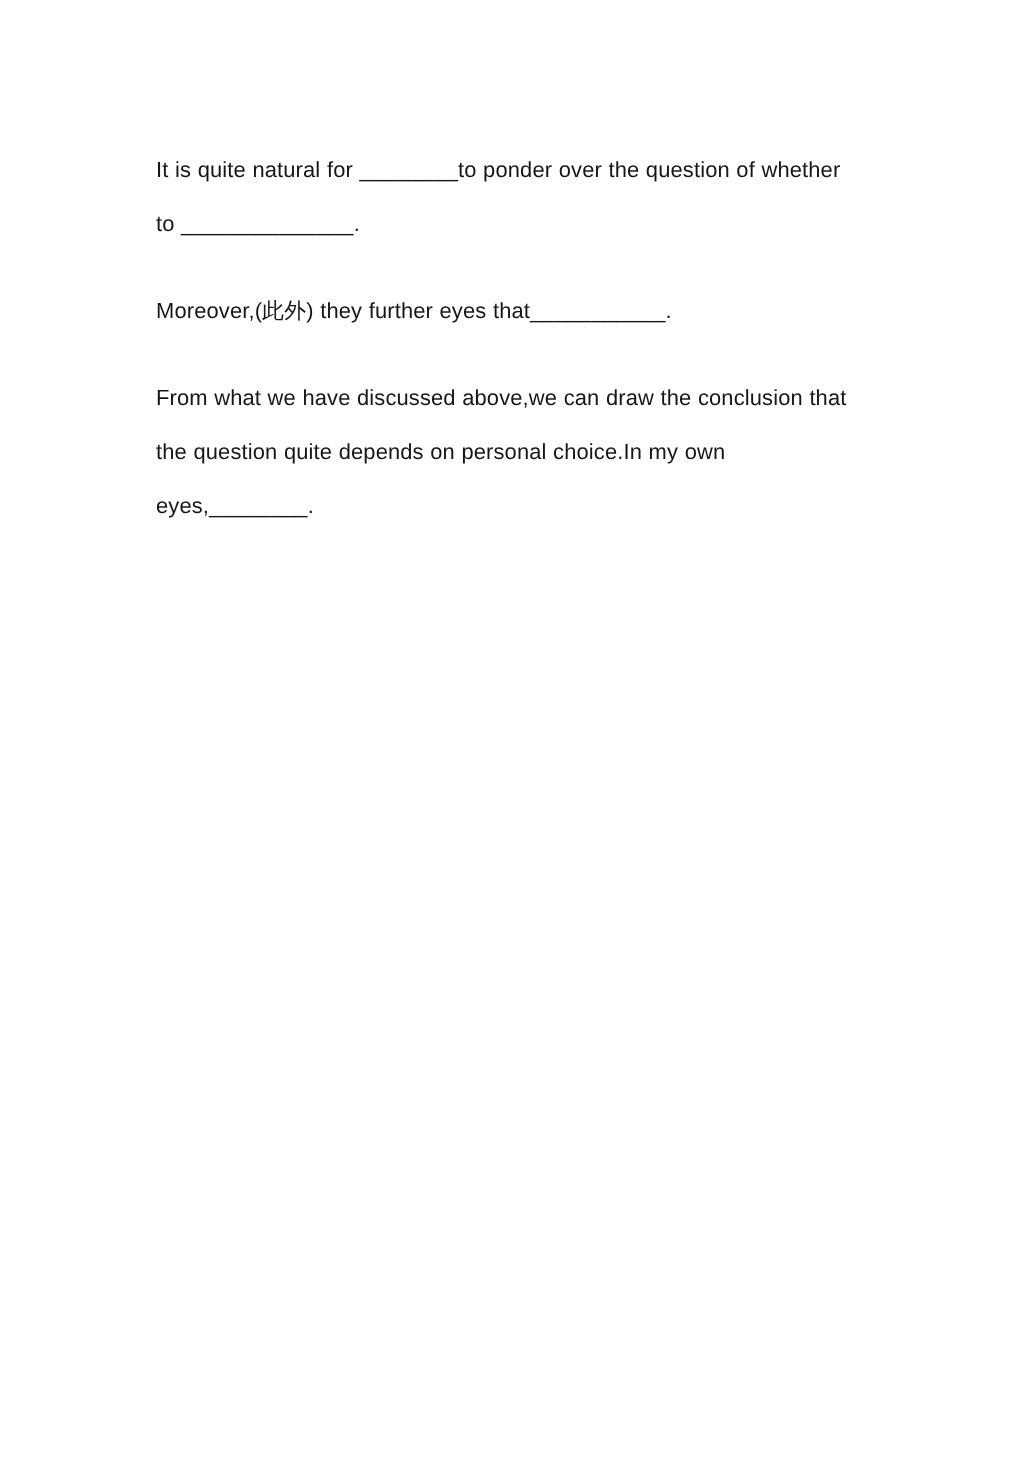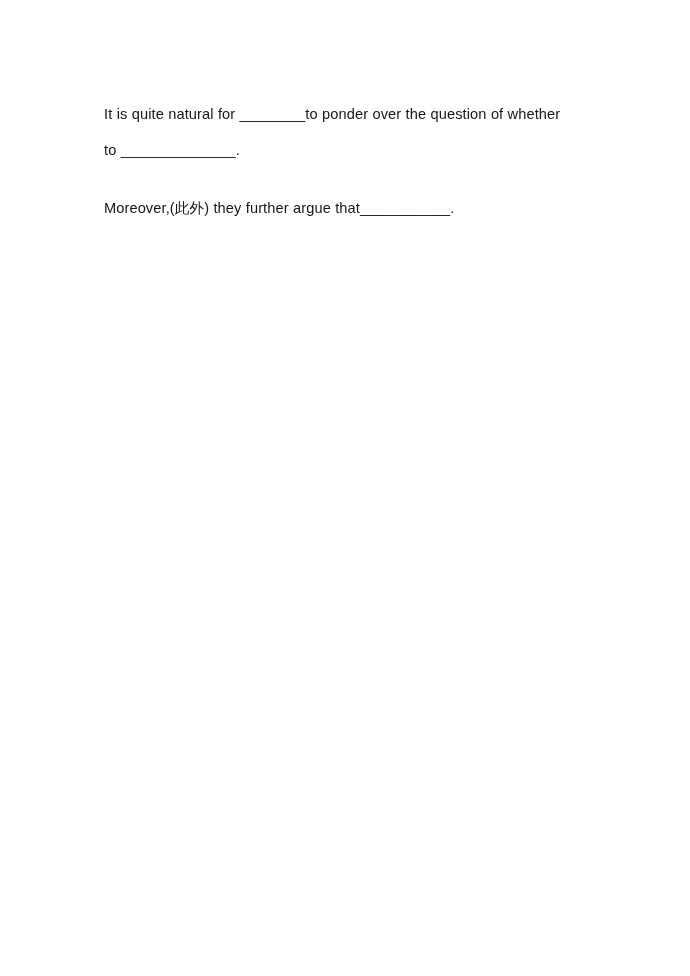--- a/index.html
+++ b/index.html
@@ -39,15 +39,16 @@
   .para:last-child {
     margin-bottom: 0;
   }
 </style>
 </head>
 <body>
 
 <div class="page">
   <div class="content">
     <p class="para">It is quite natural for ________to ponder over the question of whether to ______________.</p>
-    <p class="para">Moreover,(此外) they further argue that___________.</p>
+    <p class="para">Moreover,(此外) they further eyes that___________.</p>
+    <p class="para">From what we have discussed above,we can draw the conclusion that the question quite depends on personal choice.In my own eyes,________.</p>
   </div>
 </div>
 
 </body></html>

